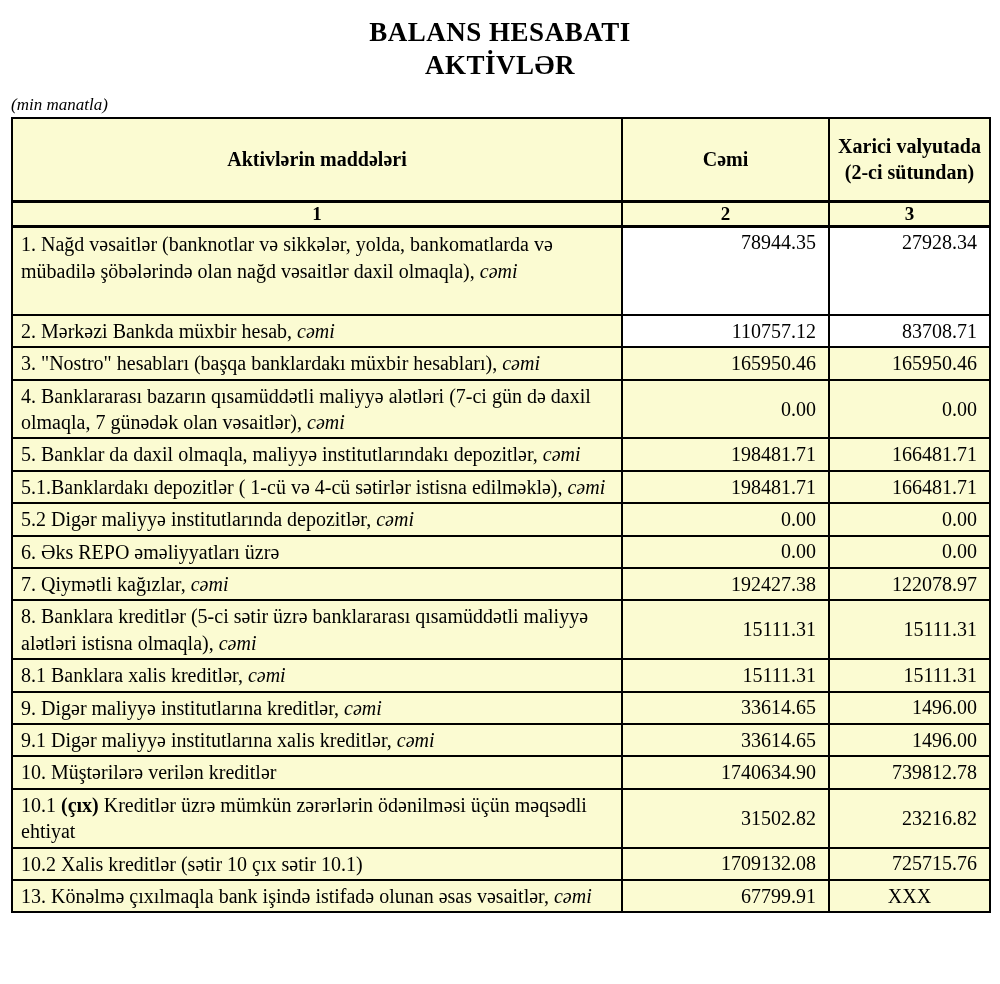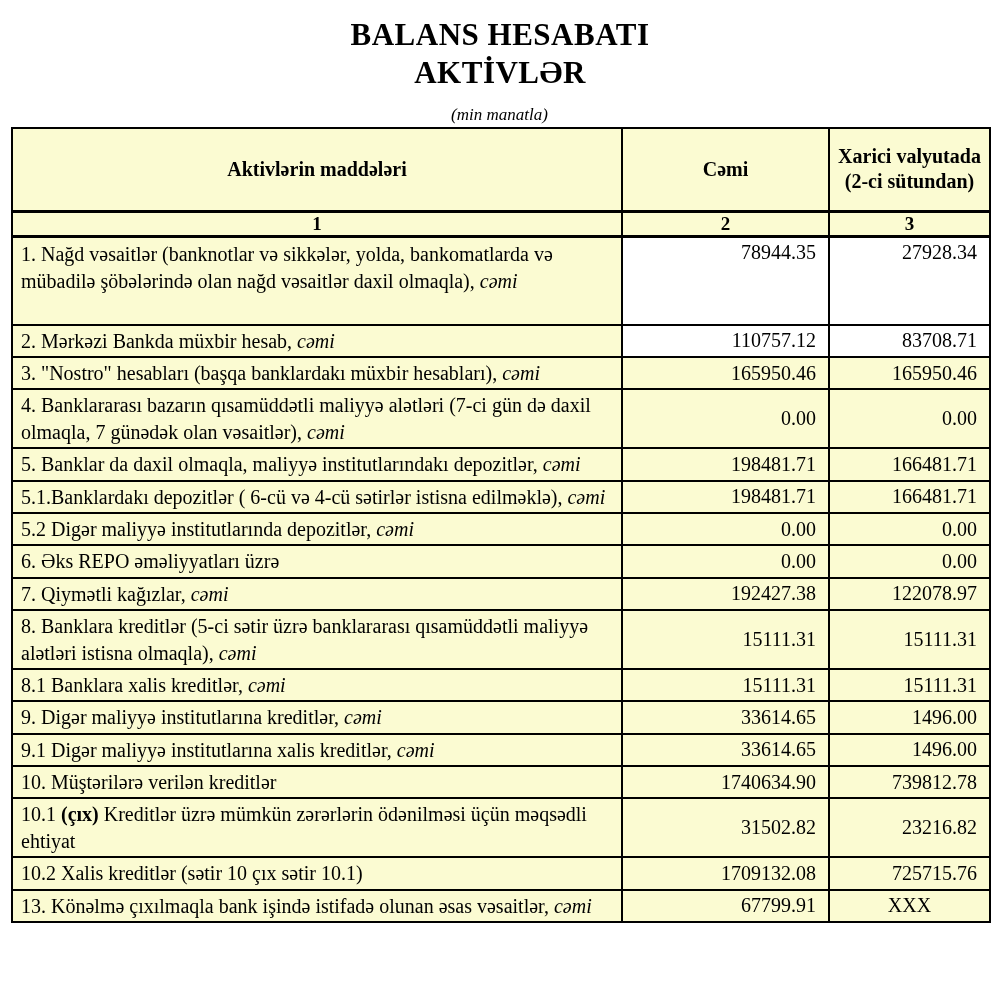--- a/index.html
+++ b/index.html
@@ -7,27 +7,27 @@
   body {
     width: 1000px;
     font-family: "Liberation Serif", "DejaVu Serif", serif;
     color: #000;
   }
   .page { width: 1000px; padding: 12px 11px 4px 11px; }
 
   .title-block { text-align: center; margin-top: 4px; }
   .title-line {
     font-weight: bold;
-    font-size: 31px;
+    font-size: 27px;
     line-height: 1.22;
     letter-spacing: 0.5px;
   }
 
   .unit-note {
-    text-align: center;
+    text-align: left;
     font-style: italic;
     font-size: 17px;
     margin: 13px 1px 2px 0;
   }
 
   table.balance {
     border-collapse: collapse;
     table-layout: fixed;
     width: 978px;
     border: 2px solid #000;
@@ -132,21 +132,21 @@
         <td class="label"><span>4. Banklararası bazarın qısamüddətli maliyyə alətləri (7-ci gün də daxil olmaqla, 7 günədək olan vəsaitlər), </span><i class="cemi">cəmi</i></td>
         <td class="num">0.00</td>
         <td class="num">0.00</td>
       </tr>
       <tr>
         <td class="label"><span>5. Banklar da daxil olmaqla, maliyyə institutlarındakı depozitlər, </span><i class="cemi">cəmi</i></td>
         <td class="num">198481.71</td>
         <td class="num">166481.71</td>
       </tr>
       <tr>
-        <td class="label"><span>5.1.Banklardakı depozitlər ( 6-cü və 4-cü sətirlər istisna edilməklə), </span><i class="cemi">cəmi</i></td>
+        <td class="label"><span>5.1.Banklardakı depozitlər ( 1-cü və 4-cü sətirlər istisna edilməklə), </span><i class="cemi">cəmi</i></td>
         <td class="num">198481.71</td>
         <td class="num">166481.71</td>
       </tr>
       <tr>
         <td class="label"><span>5.2 Digər maliyyə institutlarında depozitlər, </span><i class="cemi">cəmi</i></td>
         <td class="num">0.00</td>
         <td class="num">0.00</td>
       </tr>
       <tr>
         <td class="label"><span>6. Əks REPO əməliyyatları üzrə</span><i class="cemi"></i></td>

